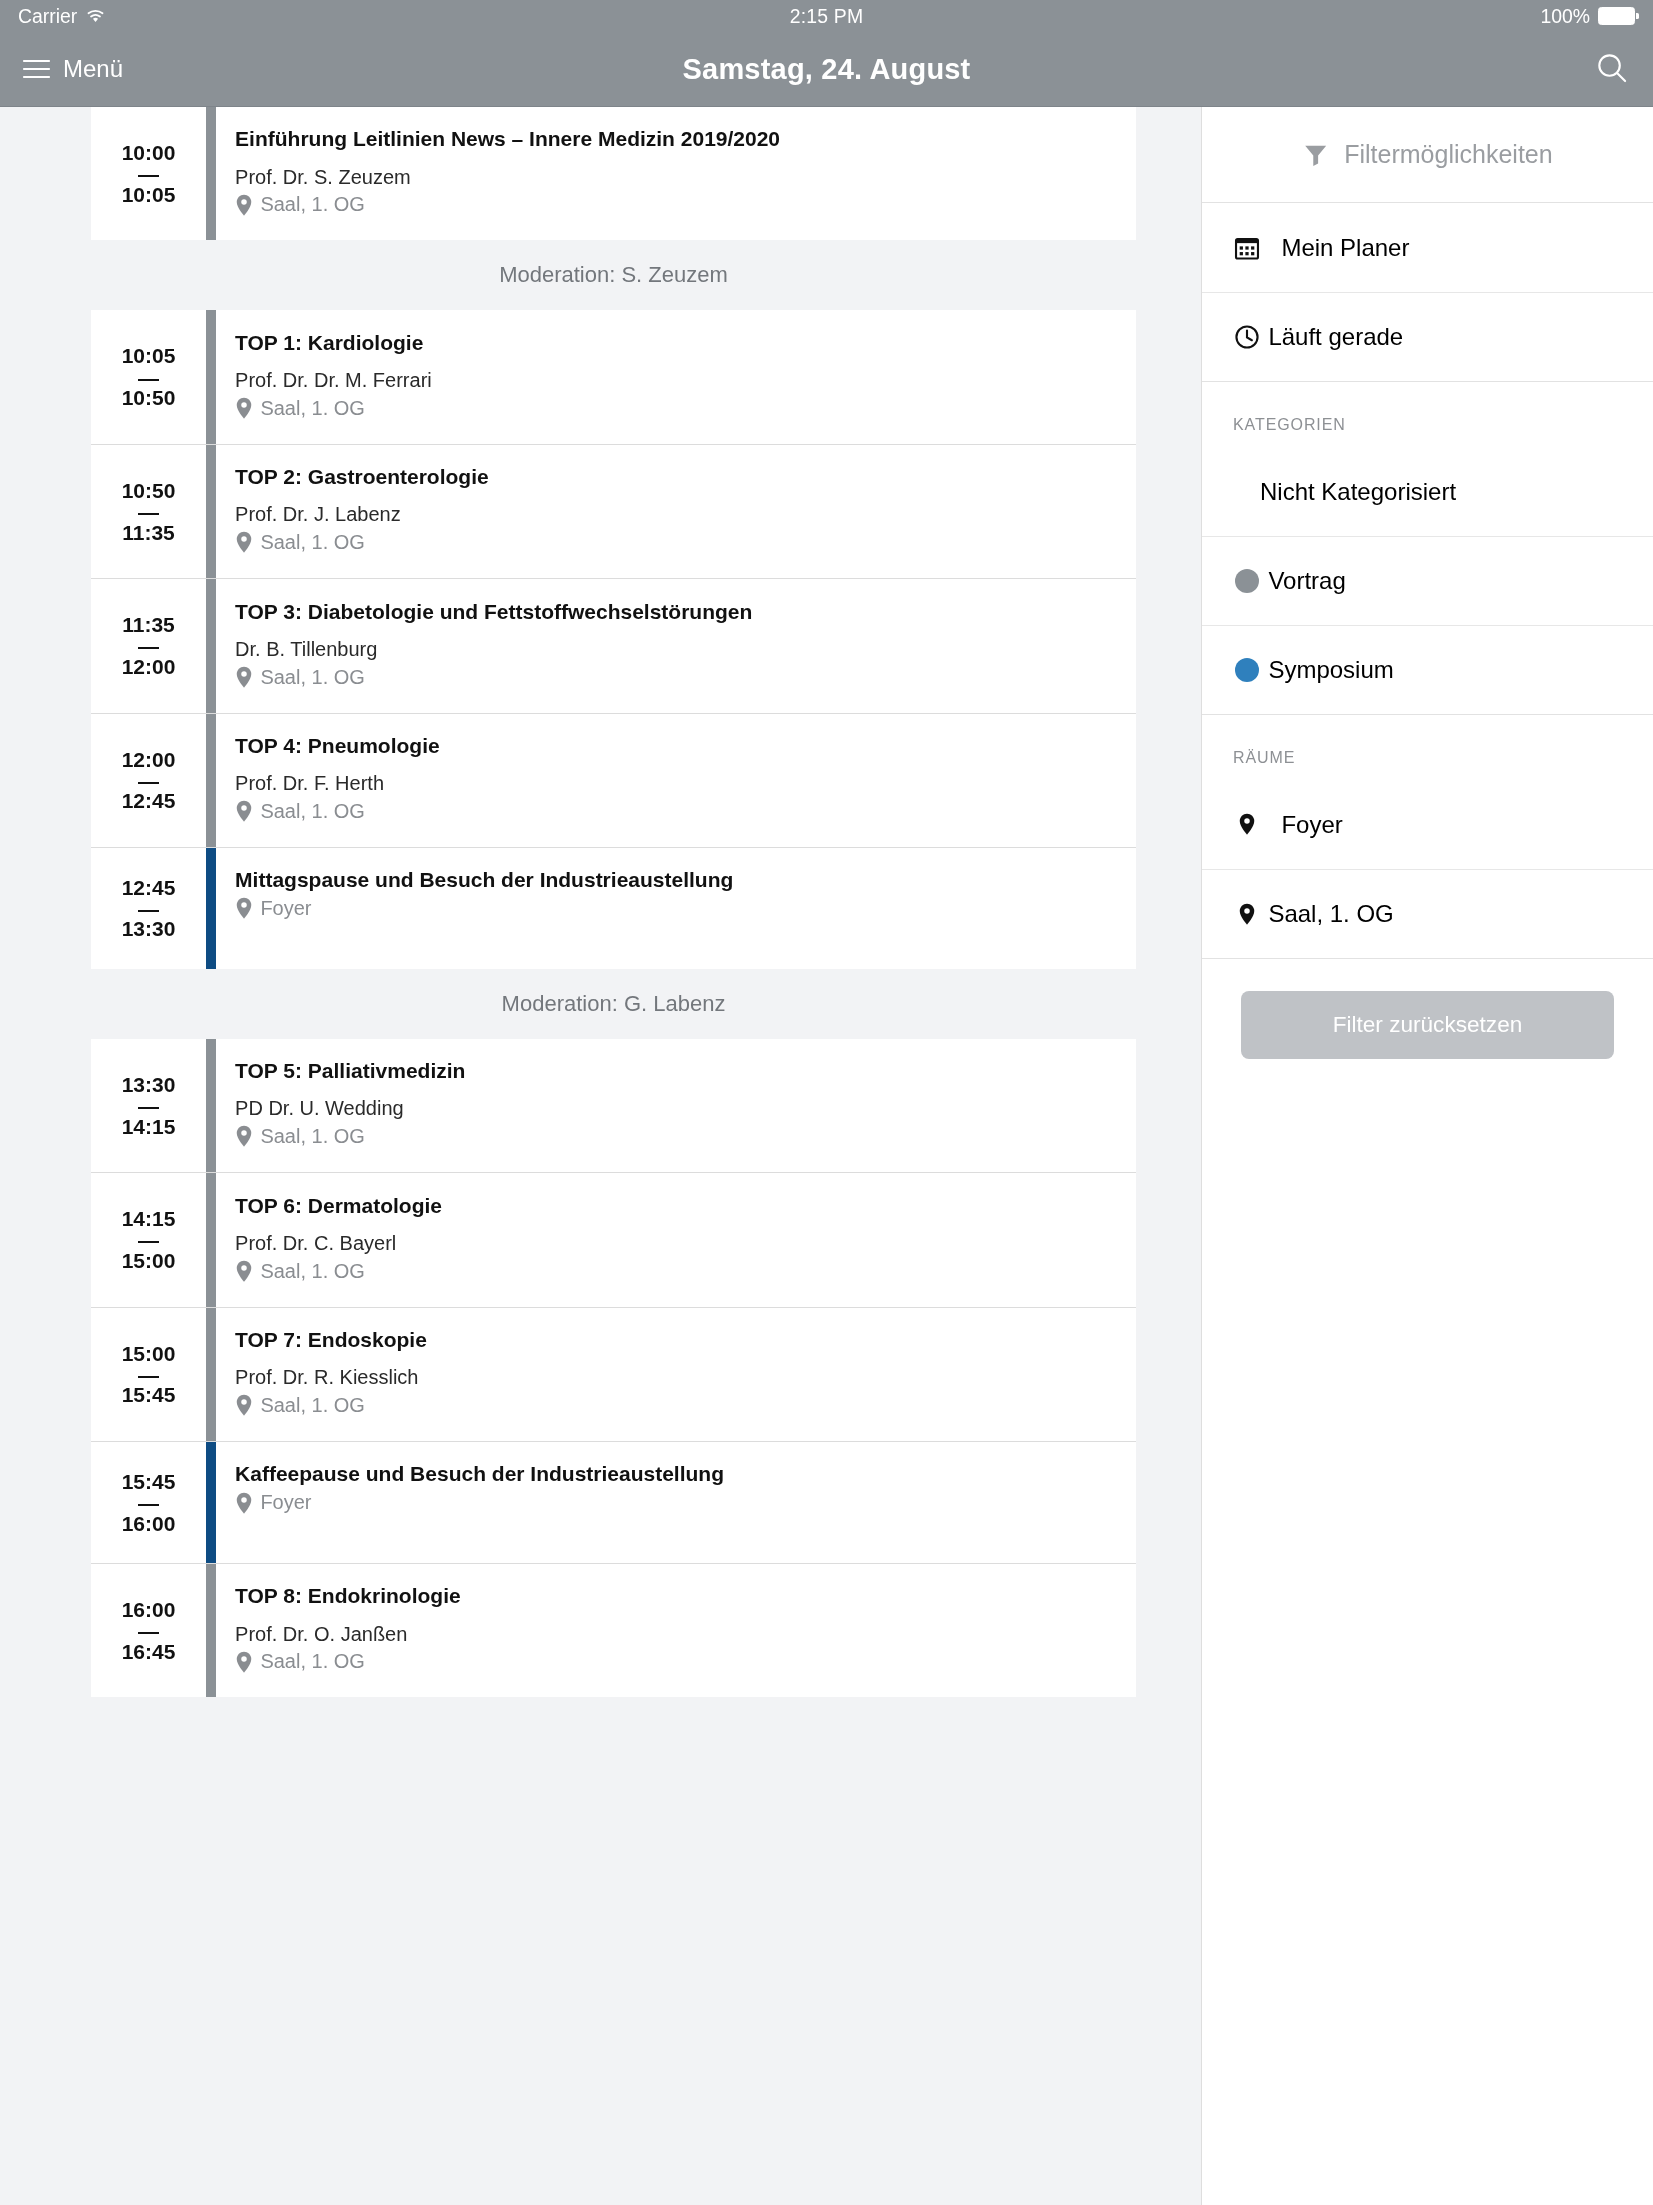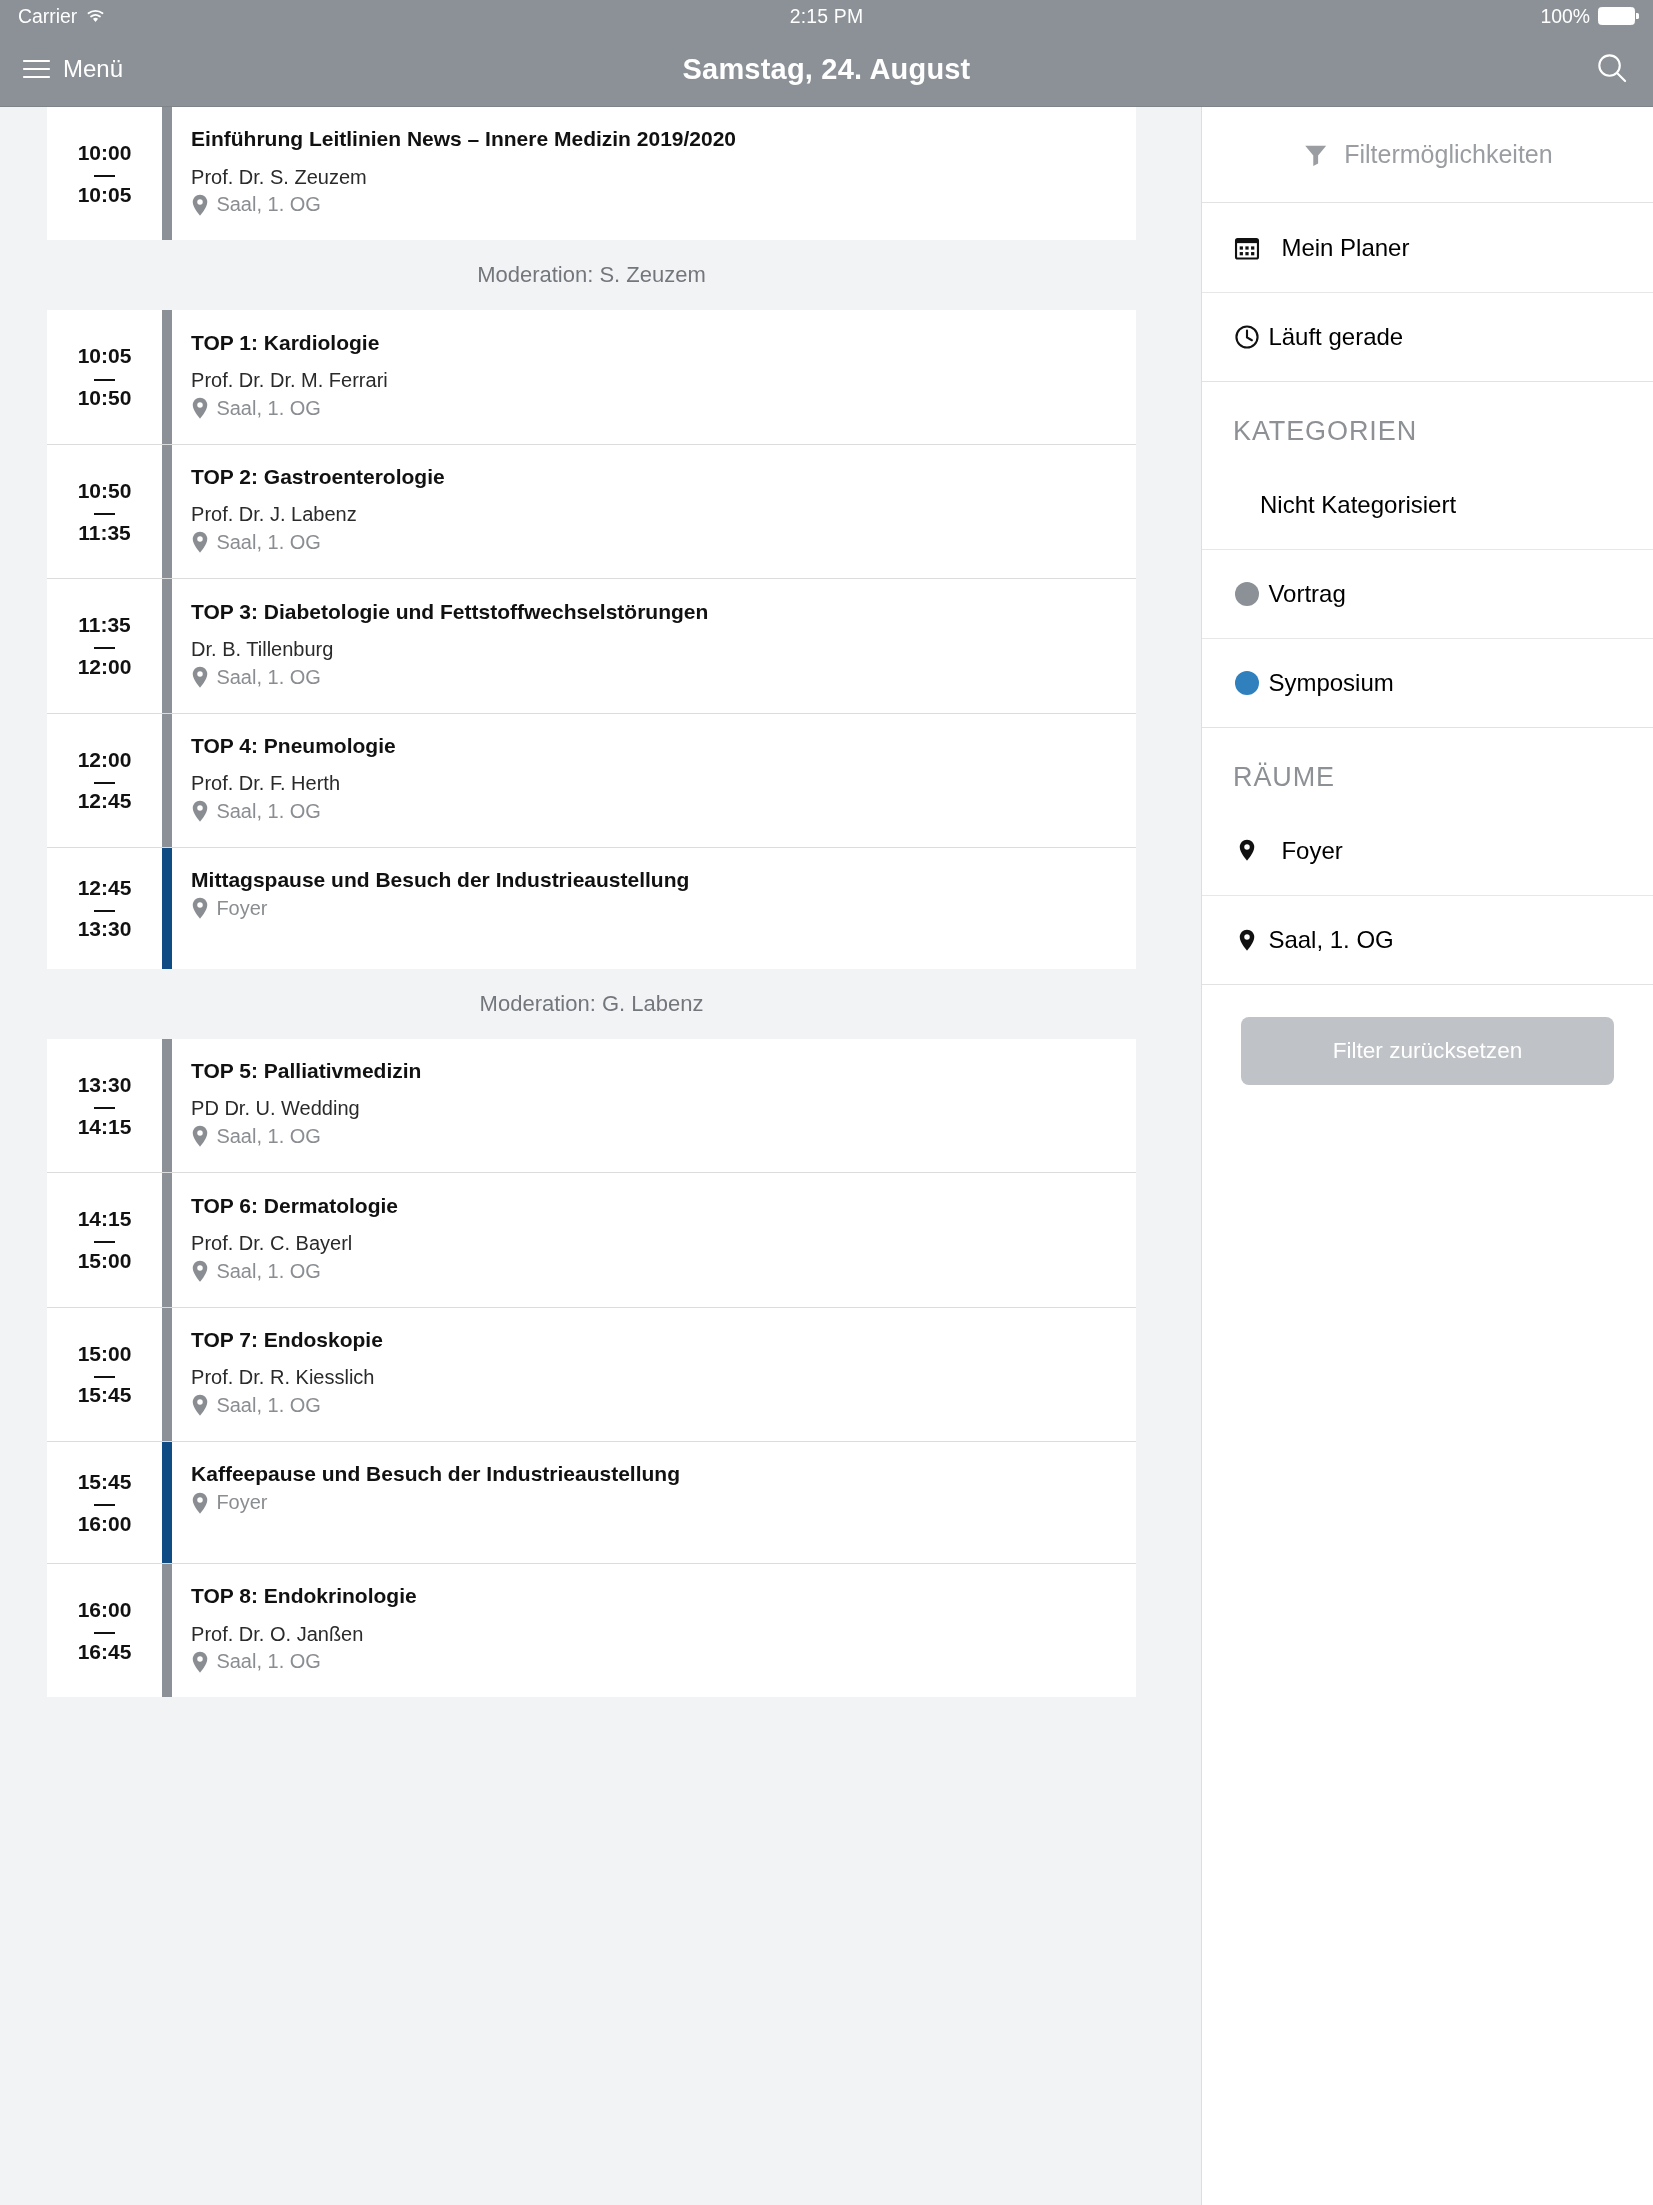--- a/index.html
+++ b/index.html
@@ -63,20 +63,21 @@
 
   
   .page { display: flex; width: 1653px; height: 2098px; background: #ffffff; }
 
   
   .schedule {
     width: 1201px; height: 100%;
     background: #f2f3f5;
     overflow: hidden;
     position: relative;
+    padding-left: 44px;
   }
   .group { background: #ffffff; margin: 0 65px 0 47px; }
 
   .event {
     display: flex;
     background: #ffffff;
     position: relative;
     min-height: 81px;
   }
   .event + .event { border-top: 0.8px solid #dcdcdc; }
@@ -135,21 +136,21 @@
     height: 89px;
     padding: 0 31px;
     font-size: 24px; color: #000000;
   }
   .fl-row + .fl-row { border-top: 0.8px solid #e7e7e7; gap: 8px; }
   .fl-row.indent { padding-left: 58px; }
   .fl-ico { width: 27.4px; flex: none; display: flex; justify-content: center; }
   .dot { width: 24px; height: 24px; border-radius: 50%; flex: none; }
 
   .fl-label {
-    font-size: 27px; color: #8d9094;
+    font-size: 16px; color: #8d9094;
     letter-spacing: 0.9px;
     padding: 34px 31px 13px;
   }
 
   .reset-wrap { padding: 32px 39px 0; }
   .reset-btn {
     width: 100%; height: 68px;
     background: #bfc2c6; color: #ffffff;
     border: none; border-radius: 8px;
     font-family: "Liberation Sans", sans-serif;

